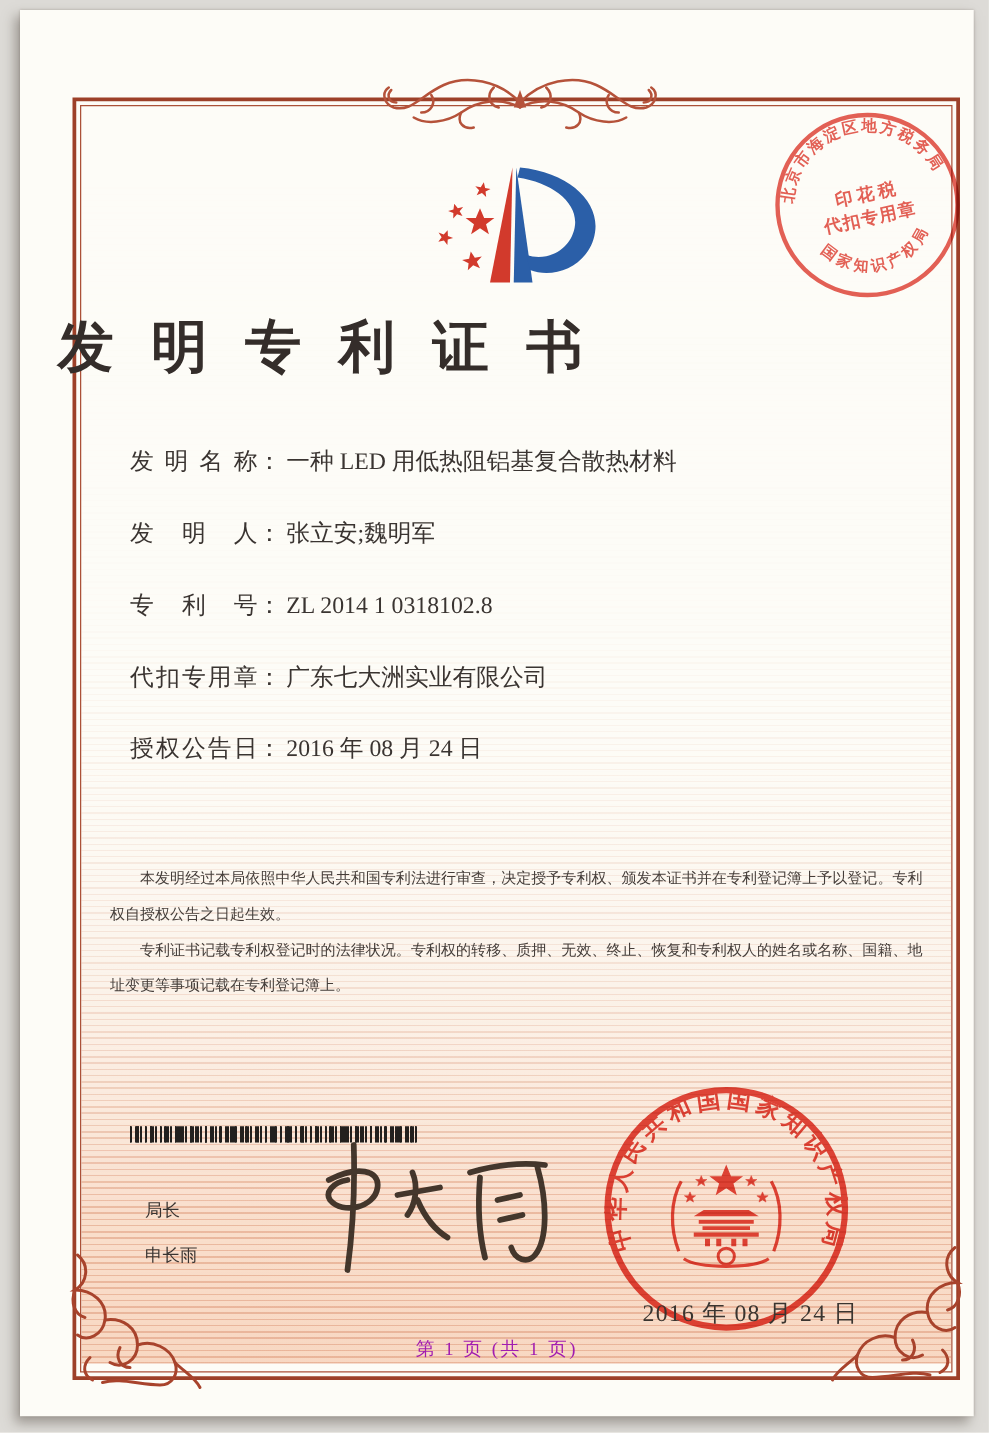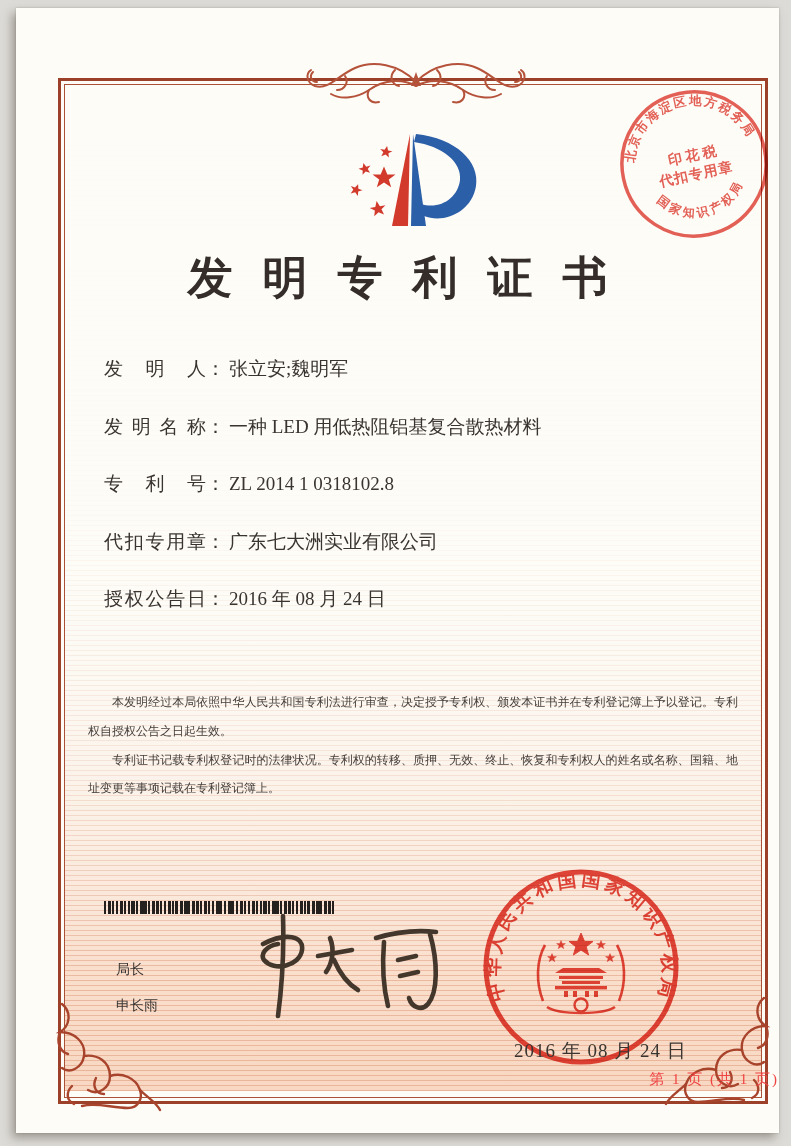--- a/index.html
+++ b/index.html
@@ -10,40 +10,40 @@
   .frame-outer{position:absolute;left:42px;top:70px;width:704px;height:1020px;border:3px solid #9d4029;}
   .frame-inner{position:absolute;left:3px;top:3px;right:3px;bottom:3px;border:1px solid #ab5138;}
   
   .guilloche{position:absolute;left:49px;top:77px;width:696px;height:1006px;
     background:
       repeating-linear-gradient(180deg, rgba(205,110,70,.33) 0px, rgba(205,110,70,.33) 1px, rgba(255,255,255,0) 1px, rgba(255,255,255,0) 5px),
       linear-gradient(180deg, rgba(250,226,208,0) 0%, rgba(250,226,208,0) 48%, rgba(248,216,195,.55) 72%, rgba(247,211,188,.9) 100%);
     -webkit-mask-image:linear-gradient(180deg, rgba(0,0,0,0) 0%, rgba(0,0,0,.04) 40%, rgba(0,0,0,.45) 68%, #000 88%);
             mask-image:linear-gradient(180deg, rgba(0,0,0,0) 0%, rgba(0,0,0,.04) 40%, rgba(0,0,0,.45) 68%, #000 88%);}
   .cert-no{position:absolute;left:88px;top:118px;font-size:17.5px;color:#4a4340;letter-spacing:3px;}
-  .title{position:absolute;left:0;top:240px;width:100%;text-align:center;font-size:45px;font-weight:bold;
+  .title{position:absolute;left:0;top:240px;width:100%;text-align:left;font-size:45px;font-weight:bold;
          color:#342d2a;letter-spacing:30px;text-indent:30px;font-family:"Liberation Serif","DejaVu Serif",serif;}
   .logo{position:absolute;left:318px;top:110px;}
   .stamp{position:absolute;left:600px;top:78px;opacity:.85;mix-blend-mode:multiply;transform:rotate(-12deg);}
   .fields{position:absolute;left:88px;top:348px;width:640px;}
   .frow{position:relative;height:57.5px;font-size:19px;color:#3a3431;}
   .flabel{display:inline-block;width:102px;text-align:justify;text-align-last:justify;}
   .fcolon{display:inline-block;margin-right:4px;}
   .paras{position:absolute;left:72px;top:680px;width:650px;font-size:12px;line-height:28.8px;
          color:#443d39;text-align:justify;}
   .paras p{margin:0;text-indent:2em;}
   .barcode{position:absolute;left:88px;top:893px;width:232px;height:13px;background:
       repeating-linear-gradient(90deg,#23201e 0 2px,rgba(0,0,0,0) 2px 4px),
       repeating-linear-gradient(90deg,rgba(0,0,0,0) 0 5px,#23201e 5px 7px,rgba(0,0,0,0) 7px 11px),
       repeating-linear-gradient(90deg,#23201e 0 1px,rgba(0,0,0,0) 1px 6px);}
   .signer{position:absolute;left:100px;top:944px;font-size:14px;color:#3a3431;line-height:36px;}
   .signature{position:absolute;left:222px;top:900px;}
   .seal{position:absolute;left:462px;top:856px;opacity:.92;mix-blend-mode:multiply;}
   .issue-date{position:absolute;left:498px;top:1030px;font-size:19px;color:#3a3530;letter-spacing:1px;}
-  .footer{position:absolute;left:0;top:1062px;width:100%;text-align:right;font-size:15px;color:#ef4444;letter-spacing:2px;}
+  .footer{position:absolute;left:0;top:1062px;width:100%;text-align:center;font-size:15px;color:#a21caf;letter-spacing:2px;}
   .top-ornament{position:absolute;left:283px;top:44px;}
   .corner-ornament{position:absolute;}
   .co-bl{left:36px;top:990px;}
   .co-br{left:648px;top:978px;transform:scaleX(-1);}
   svg text{font-family:"Liberation Serif","DejaVu Serif",serif;}
 </style>
 </head>
 <body>
 
 <div class="stage">
@@ -128,24 +128,24 @@
         <textPath href="#taxBot" startOffset="50%" text-anchor="middle">国家知识产权局</textPath>
       </text>
       <text x="0" y="-4" text-anchor="middle" font-size="14" font-weight="bold" fill="#e0453a">印 花 税</text>
       <text x="0" y="15" text-anchor="middle" font-size="14" font-weight="bold" fill="#e0453a" letter-spacing="1">代扣专用章</text>
     </svg>
 
     <div class="title">发明专利证书</div>
 
     <div class="fields">
       <div class="frow">
+        <span class="flabel">发明名称</span><span class="fcolon">：</span><span>一种 LED 用低热阻铝基复合散热材料</span>
+      </div>
+      <div class="frow">
         <span class="flabel">发明人</span><span class="fcolon">：</span><span>张立安;魏明军</span>
-      </div>
-      <div class="frow">
-        <span class="flabel">发明名称</span><span class="fcolon">：</span><span>一种 LED 用低热阻铝基复合散热材料</span>
       </div>
       <div class="frow">
         <span class="flabel">专利号</span><span class="fcolon">：</span><span>ZL 2014 1 0318102.8</span>
       </div>
       <div class="frow">
         <span class="flabel">代扣专用章</span><span class="fcolon">：</span><span>广东七大洲实业有限公司</span>
       </div>
       <div class="frow">
         <span class="flabel">授权公告日</span><span class="fcolon">：</span><span>2016 年 08 月 24 日</span>
       </div>

